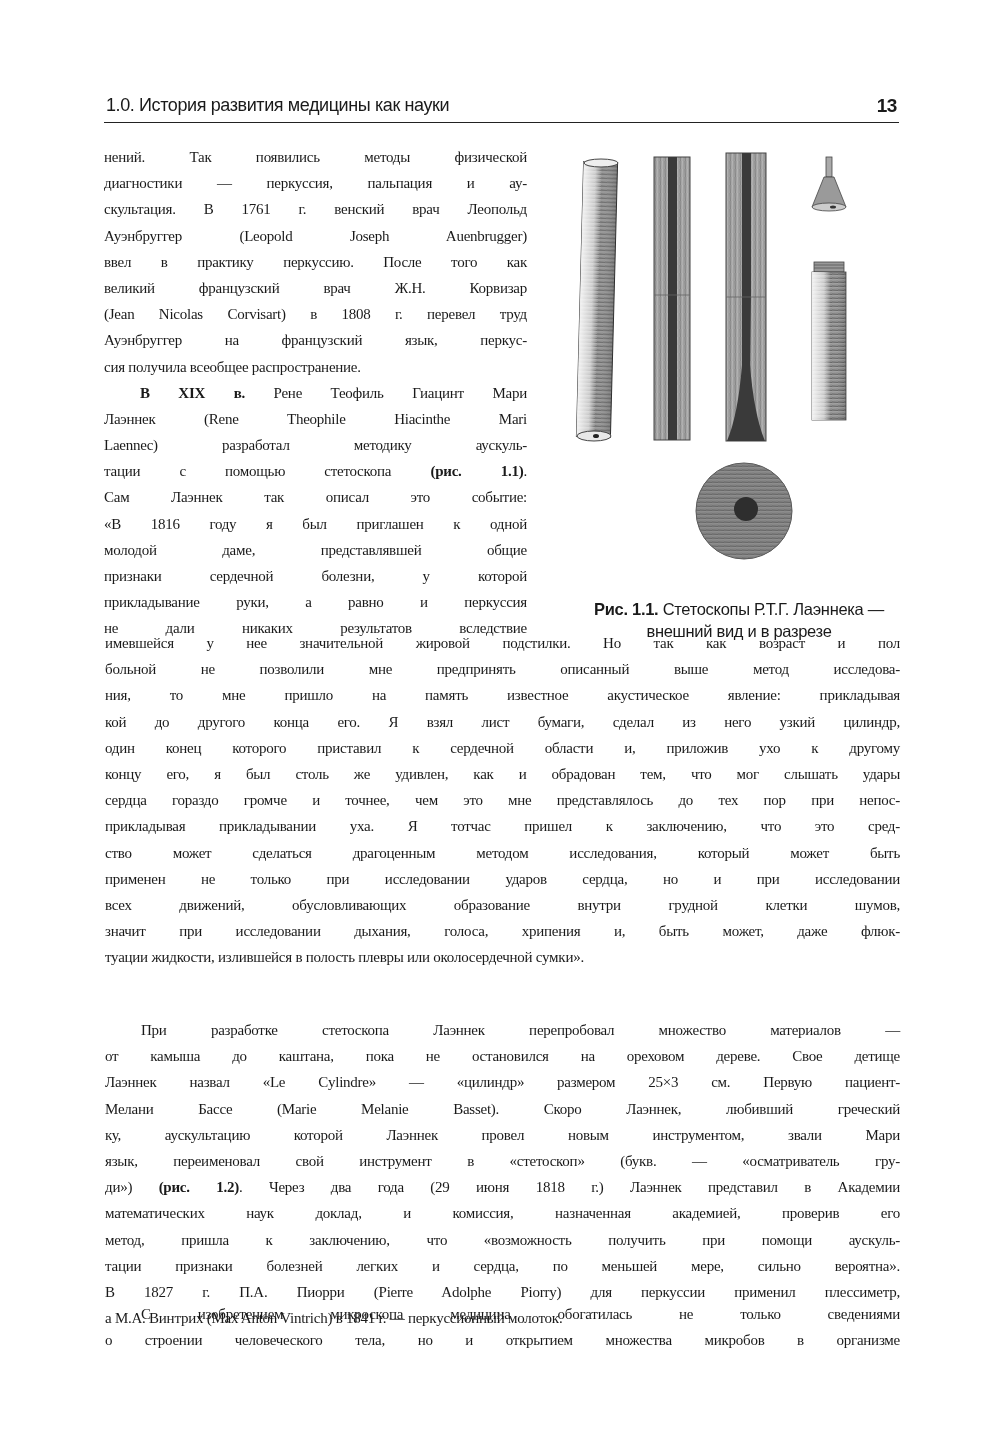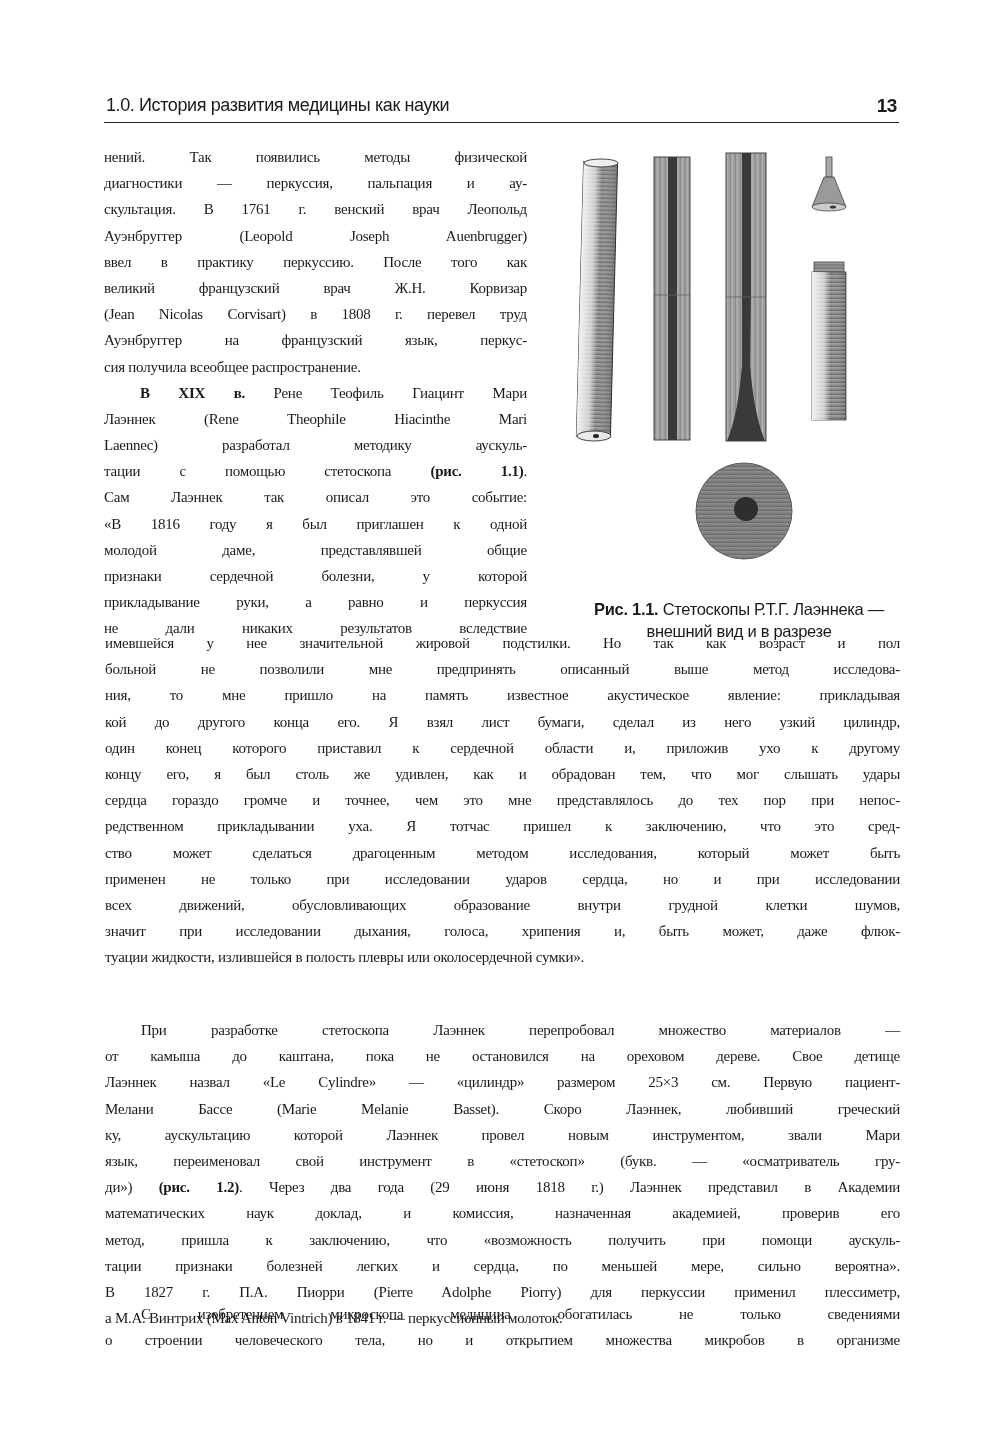--- a/index.html
+++ b/index.html
@@ -138,21 +138,21 @@
   </div>
 
   <div class="full body-text" style="top:630px;">
     <span class="line">имевшейся у нее значительной жировой подстилки. Но так как возраст и пол</span>
     <span class="line">больной не позволили мне предпринять описанный выше метод исследова-</span>
     <span class="line">ния, то мне пришло на память известное акустическое явление: прикладывая</span>
     <span class="line">кой до другого конца его. Я взял лист бумаги, сделал из него узкий цилиндр,</span>
     <span class="line">один конец которого приставил к сердечной области и, приложив ухо к другому</span>
     <span class="line">концу его, я был столь же удивлен, как и обрадован тем, что мог слышать удары</span>
     <span class="line">сердца гораздо громче и точнее, чем это мне представлялось до тех пор при непос-</span>
-    <span class="line">редственном прикладывании уха. Я тотчас пришел к заключению, что это сред-</span>
+    <span class="line">прикладывая прикладывании уха. Я тотчас пришел к заключению, что это сред-</span>
     <span class="line">ство может сделаться драгоценным методом исследования, который может быть</span>
     <span class="line">применен не только при исследовании ударов сердца, но и при исследовании</span>
     <span class="line">всех движений, обусловливающих образование внутри грудной клетки шумов,</span>
     <span class="line">значит при исследовании дыхания, голоса, хрипения и, быть может, даже флюк-</span>
     <span class="line last">туации жидкости, излившейся в полость плевры или околосердечной сумки».</span>
   </div>
 
   <div class="full body-text" style="top:999px;margin-top:18px;">
     <span class="line" style="padding-left:36px;box-sizing:border-box;">При разработке стетоскопа Лаэннек перепробовал множество материалов —</span>
     <span class="line">от камыша до каштана, пока не остановился на ореховом дереве. Свое детище</span>

